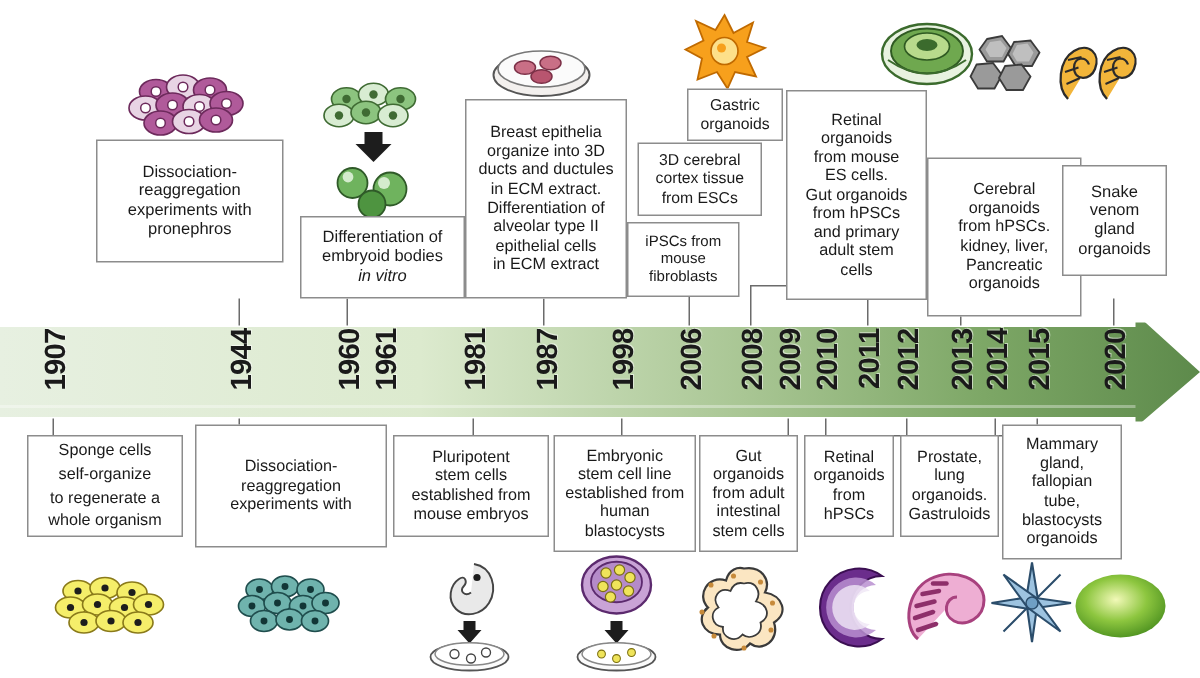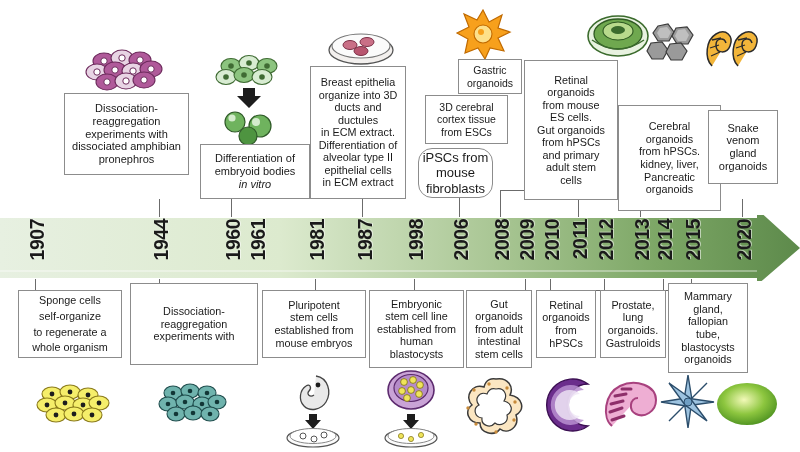--- a/index.html
+++ b/index.html
@@ -368,42 +368,41 @@
   <div class="stem-h" style="left:500px; top:190px; width:26px;"></div>
   <div class="stem" style="left:525px; top:100px; height:91px;"></div>
   <div class="stem" style="left:578px; top:199px; height:18px;"></div>
   <div class="stem" style="left:640px; top:199px; height:18px;"></div>
   <div class="stem" style="left:742px; top:199px; height:18px;"></div>
 
   <div class="box" style="left:64px; top:93px; width:125px; height:82px; font-size:11px;">
     <p>Dissociation-</p>
     <p>reaggregation</p>
     <p>experiments with</p>
-    <p>dissociated amphibian</p>
     <p>pronephros</p>
   </div>
 
   <div class="box" style="left:200px; top:144px; width:110px; height:55px; font-size:11px;">
     <p>Differentiation of</p>
     <p>embryoid bodies</p>
     <p class="it">in vitro</p>
   </div>
 
-  <div class="box" style="left:310px; top:66px; width:96px; height:133px; font-size:10.8px;">
+  <div class="box" style="left:310px; top:66px; width:108px; height:133px; font-size:10.8px;">
     <p>Breast epithelia</p>
     <p>organize into 3D</p>
     <p>ducts and ductules</p>
     <p>in ECM extract.</p>
     <p>Differentiation of</p>
     <p>alveolar type II</p>
     <p>epithelial cells</p>
     <p>in ECM extract</p>
   </div>
 
-  <div class="box" style="left:418px; top:148px; width:75px; height:50px; font-size:13px;border-radius:14px;">
+  <div class="box" style="left:418px; top:148px; width:75px; height:50px; font-size:10px;">
     <p>iPSCs from</p>
     <p>mouse</p>
     <p>fibroblasts</p>
   </div>
 
   <div class="box" style="left:425px; top:95px; width:83px; height:49px; font-size:10.5px;">
     <p>3D cerebral</p>
     <p>cortex tissue</p>
     <p>from ESCs</p>
   </div>

